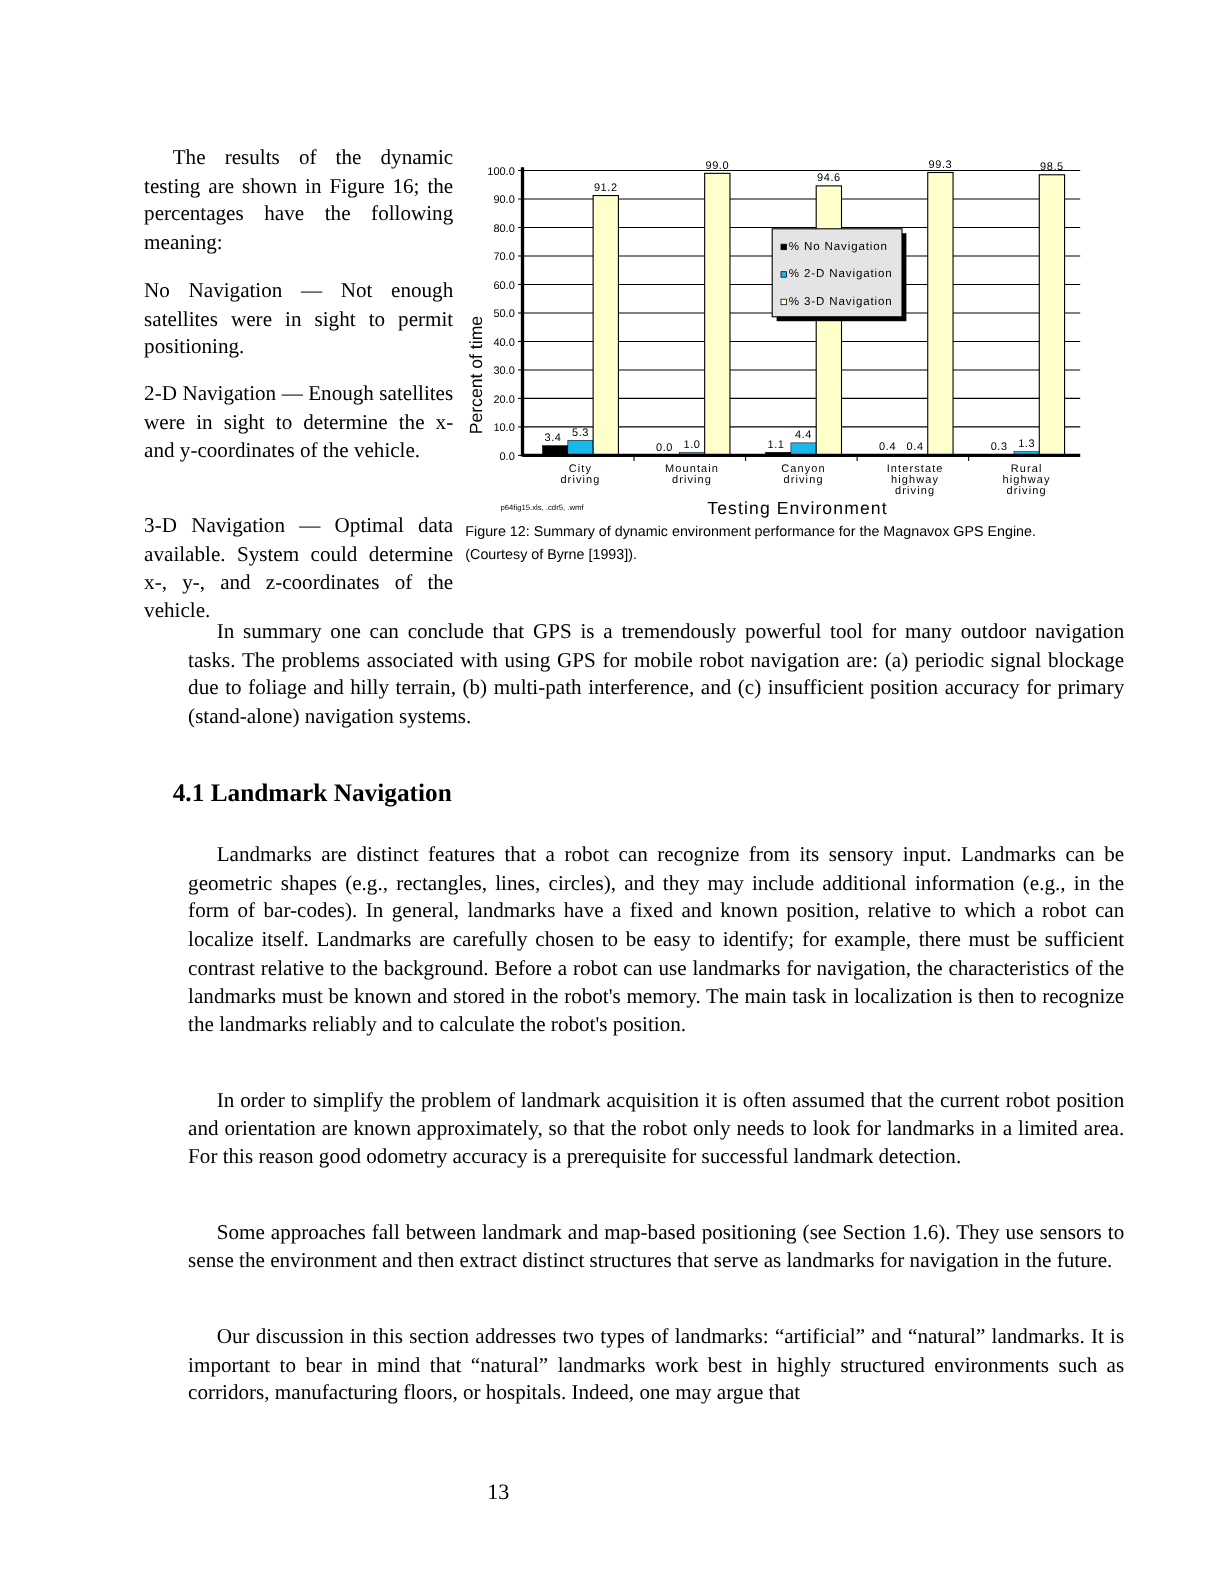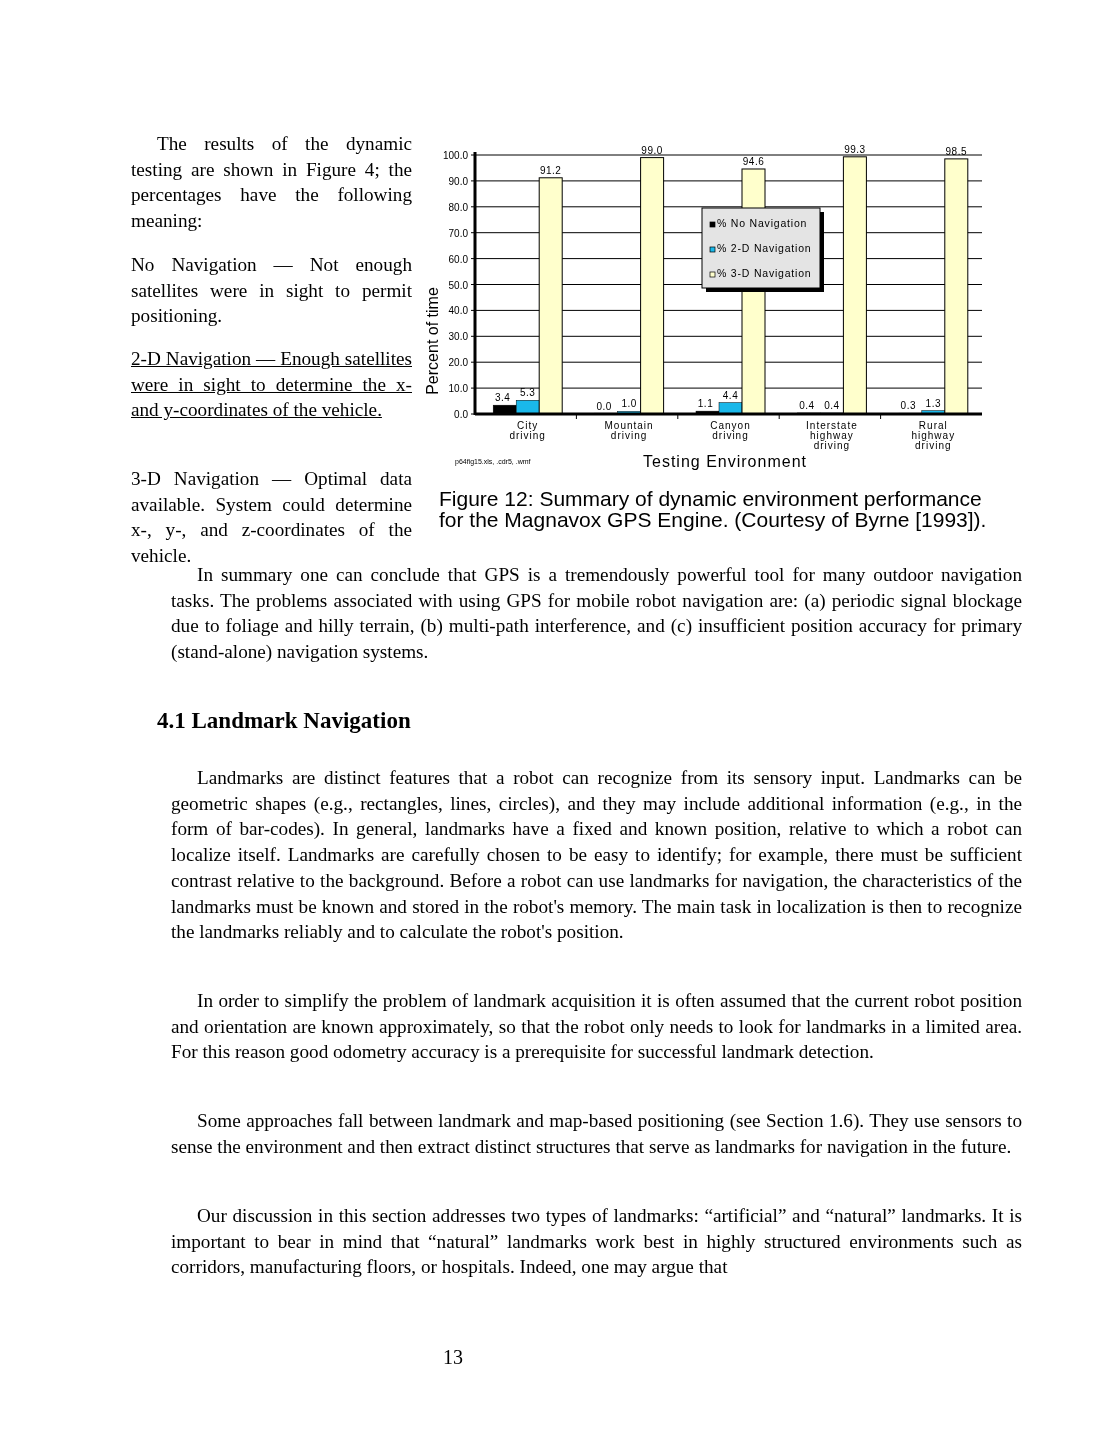--- a/index.html
+++ b/index.html
@@ -5,31 +5,31 @@
   html, body { margin: 0; padding: 0; background: #ffffff; }
   body { width: 1113px; height: 1440px; position: relative; overflow: hidden;
          font-family: "Liberation Serif", serif; color: #000; }
   .p { position: absolute; font-size: 19.2px; line-height: 25.7px; text-align: justify; margin: 0; }
   .p.indent { text-indent: 26px; }
   .col-left { left: 131px; width: 281px; }
   .full { left: 131px; width: 851px; margin-left: 40px; }
   h2 { position: absolute; left: 157px; top: 708px; margin: 0; font-size: 23px; font-weight: bold;
        font-family: "Liberation Serif", serif; }
   .caption { position: absolute; left: 423px; top: 472px; width: 560px; font-family: "Liberation Sans", sans-serif;
-             font-size: 21px; line-height: 21px; margin: 16px; }
+             font-size: 13px; line-height: 21px; margin: 0; }
   .pagenum { position: absolute; left: 0; width: 906px; top: 1346px; text-align: center; font-size: 20px; }
   #chart { position: absolute; left: 420px; top: 136px; }
   .chart-text { font-family: "Liberation Sans", sans-serif; fill: #000; }
 </style>
 </head>
 <body>
 
-<p class="p indent col-left" style="top:131px;">The results of the dynamic testing are shown in Figure 4; the percentages have the following meaning:</p>
+<p class="p indent col-left" style="top:131px;">The results of the dynamic testing are shown in Figure 16; the percentages have the following meaning:</p>
 <p class="p col-left" style="top:252px;">No Navigation — Not enough satellites were in sight to permit positioning.</p>
-<p class="p col-left" style="top:346px;text-decoration:underline;">2-D Navigation — Enough satellites were in sight to determine the x- and y-coordinates of the vehicle.</p>
+<p class="p col-left" style="top:346px;">2-D Navigation — Enough satellites were in sight to determine the x- and y-coordinates of the vehicle.</p>
 <p class="p col-left" style="top:466px; width:281px;">
   <span>3-D Navigation — Optimal data available. System could determine x-, y-, and z-coordinates of the vehicle.</span>
 </p>
 
 <svg id="chart" width="570" height="336">
   <g id="grid">
       <line x1="55" x2="562" y1="252.1" y2="252.1" stroke="#000" stroke-width="1"></line>
       <line x1="55" x2="562" y1="226.2" y2="226.2" stroke="#000" stroke-width="1"></line>
       <line x1="55" x2="562" y1="200.3" y2="200.3" stroke="#000" stroke-width="1"></line>
       <line x1="55" x2="562" y1="174.39999999999998" y2="174.39999999999998" stroke="#000" stroke-width="1"></line>

